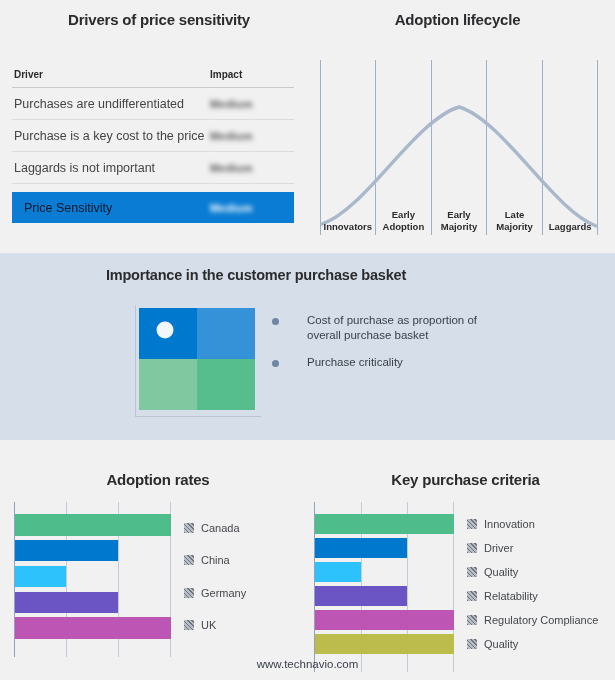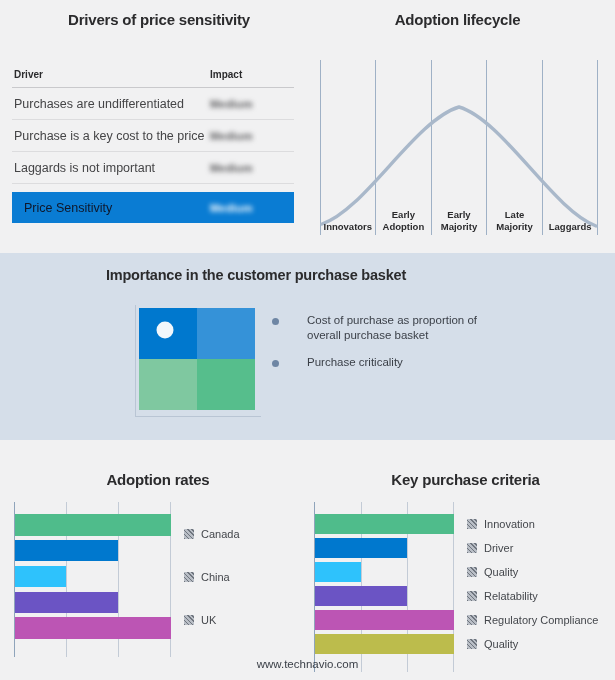--- a/index.html
+++ b/index.html
@@ -459,20 +459,24 @@
         <div class="legend-row">
           <span class="legend-swatch"></span>
           <span class="legend-label">Canada</span>
         </div>
         <div class="legend-row">
           <span class="legend-swatch"></span>
           <span class="legend-label">China</span>
         </div>
         <div class="legend-row">
           <span class="legend-swatch"></span>
+          <span class="legend-label">Germany</span>
+        </div>
+        <div class="legend-row">
+          <span class="legend-swatch"></span>
           <span class="legend-label">UK</span>
         </div>
       </div>
     </div>
   </div>
 
   <div id="criteria-panel" class="bar-panel">
     <div class="panel-title">Key purchase criteria</div>
 
     <div id="criteria-chart" class="bar-chart">

